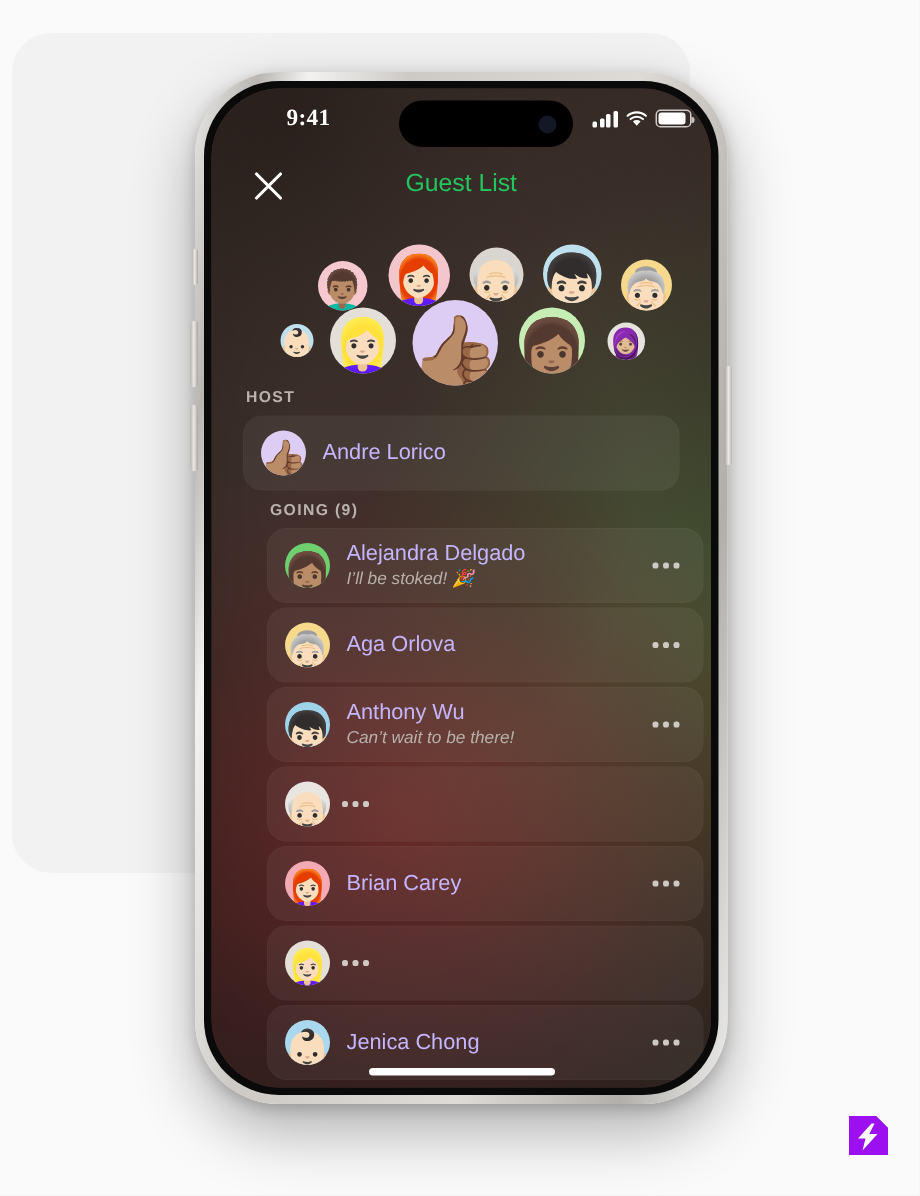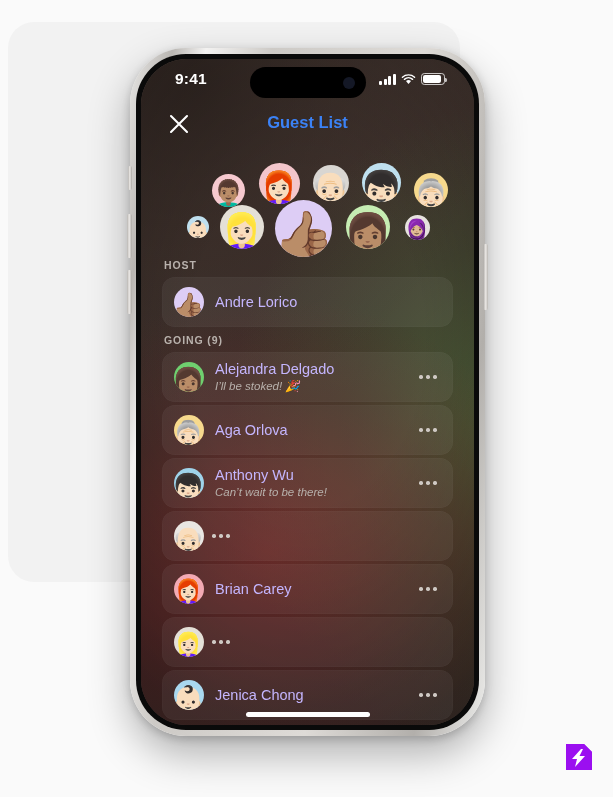--- a/index.html
+++ b/index.html
@@ -49,48 +49,48 @@
 
   
   .side-btn{position:absolute;background:linear-gradient(90deg,#b7b4b0,#ece9e6 45%,#a9a6a2);border-radius:2px;}
   #btn-silent{left:-2px;top:118px;width:4px;height:24px;}
   #btn-volup{left:-3px;top:166px;width:5px;height:44px;}
   #btn-voldown{left:-3px;top:222px;width:5px;height:44px;}
   #btn-power{right:-3px;top:196px;width:5px;height:66px;
     background:linear-gradient(90deg,#a9a6a2,#ece9e6 55%,#b7b4b0);}
 
   
-  #status-bar{position:absolute;left:0;top:0;width:100%;height:44px;}
+  #status-bar{position:absolute;left:16px;top:0;width:100%;height:44px;font-family:Liberation Serif, serif;}
   #status-time{position:absolute;left:34px;top:11px;font-size:15.5px;font-weight:bold;color:#fff;letter-spacing:.2px;}
   #dynamic-island{position:absolute;left:50%;transform:translateX(-50%);top:8px;width:116px;height:31px;border-radius:18px;background:#000;}
   #island-cam{position:absolute;right:11px;top:9.5px;width:12px;height:12px;border-radius:50%;background:#141826;}
   #status-right{position:absolute;right:29px;top:13px;display:flex;align-items:flex-end;gap:5px;height:13px;}
   .bar{width:3px;background:#fff;border-radius:1px;}
   .bar.b1{height:4px;} .bar.b2{height:6.5px;} .bar.b3{height:9px;} .bar.b4{height:11.5px;}
   #sig-bars{display:flex;align-items:flex-end;gap:1.6px;height:12px;}
   #wifi-icon{width:15px;height:12px;position:relative;}
   #batt-icon{width:24px;height:12px;border:1.4px solid rgba(255,255,255,.75);border-radius:3.4px;position:relative;box-sizing:border-box;}
   #batt-fill{position:absolute;left:1.4px;top:1.4px;bottom:1.4px;width:17.5px;background:#fff;border-radius:2px;}
   #batt-nub{position:absolute;right:-3px;top:3.6px;width:1.8px;height:4.4px;background:rgba(255,255,255,.7);border-radius:0 1.5px 1.5px 0;}
 
   
   #nav-bar{position:absolute;left:0;top:44px;width:100%;height:42px;}
   #close-button{position:absolute;left:25px;top:8px;width:26px;height:26px;cursor:pointer;}
-  #nav-title{position:absolute;left:0;right:0;top:10px;text-align:center;color:#3b82f6;font-size:16.5px;font-weight:bold;}
+  #nav-title{position:absolute;left:0;right:0;top:10px;text-align:center;color:#22c55e;font-size:16.5px;font-weight:normal;}
 
   
   #avatar-cluster{position:absolute;left:0;top:88px;width:100%;height:112px;}
   .cluster-av{position:absolute;border-radius:50%;overflow:hidden;display:flex;align-items:flex-end;justify-content:center;}
   .cluster-av .glyph{font-size:inherit;line-height:1;transform:translateY(8%);}
 
   
   .section-label{color:#b9b2ad;font-size:10.5px;font-weight:bold;letter-spacing:.9px;margin:0 0 6px 23px;}
 
   #host-section{position:absolute;left:0;top:200px;width:100%;}
-  #going-section{position:absolute;left:0;top:275px;width:100%;}
+  #going-section{position:absolute;left:0;top:275px;width:100%;padding-left:16px;}
 
   .row{
     position:relative;margin:0 21px 3px 21px;height:50px;border-radius:13px;
     background:rgba(255,255,255,.055);
     display:flex;align-items:center;
     box-shadow:inset 0 0 0 .5px rgba(255,255,255,.03);
   }
   .row-avatar{
     width:30px;height:30px;border-radius:50%;margin-left:12px;flex:0 0 auto;
     overflow:hidden;display:flex;align-items:flex-end;justify-content:center;font-size:26px;

